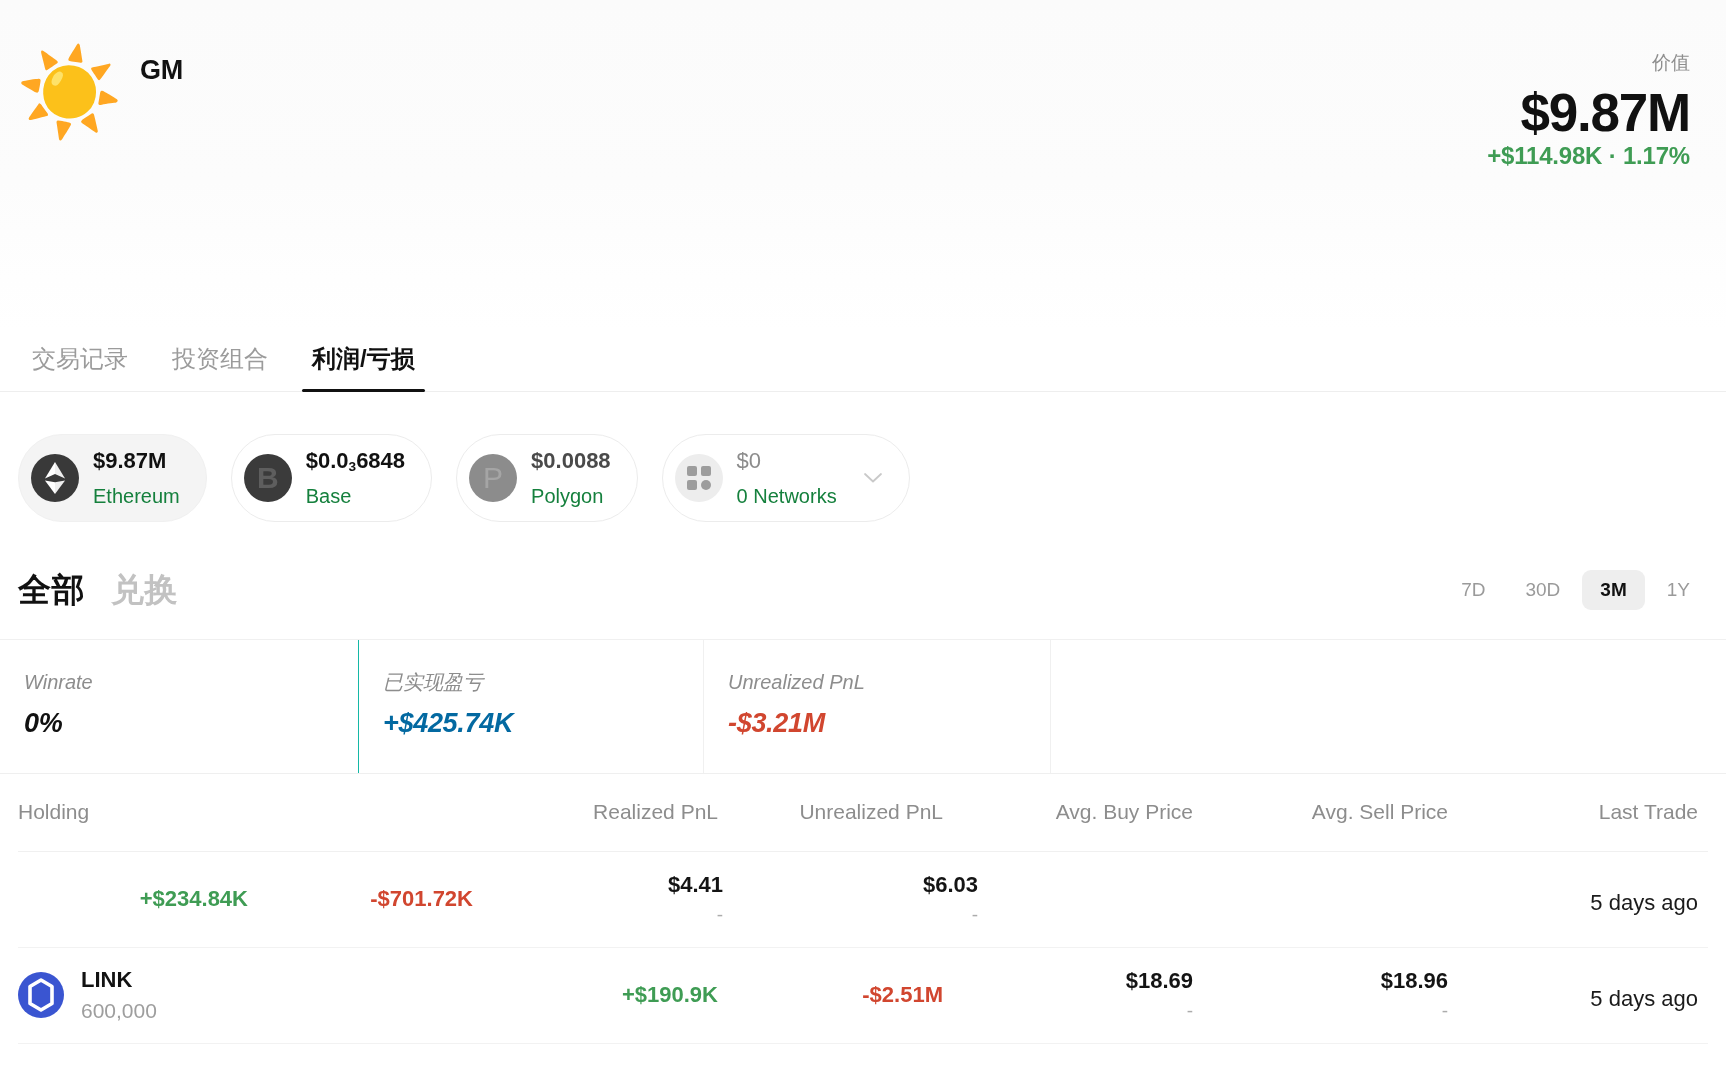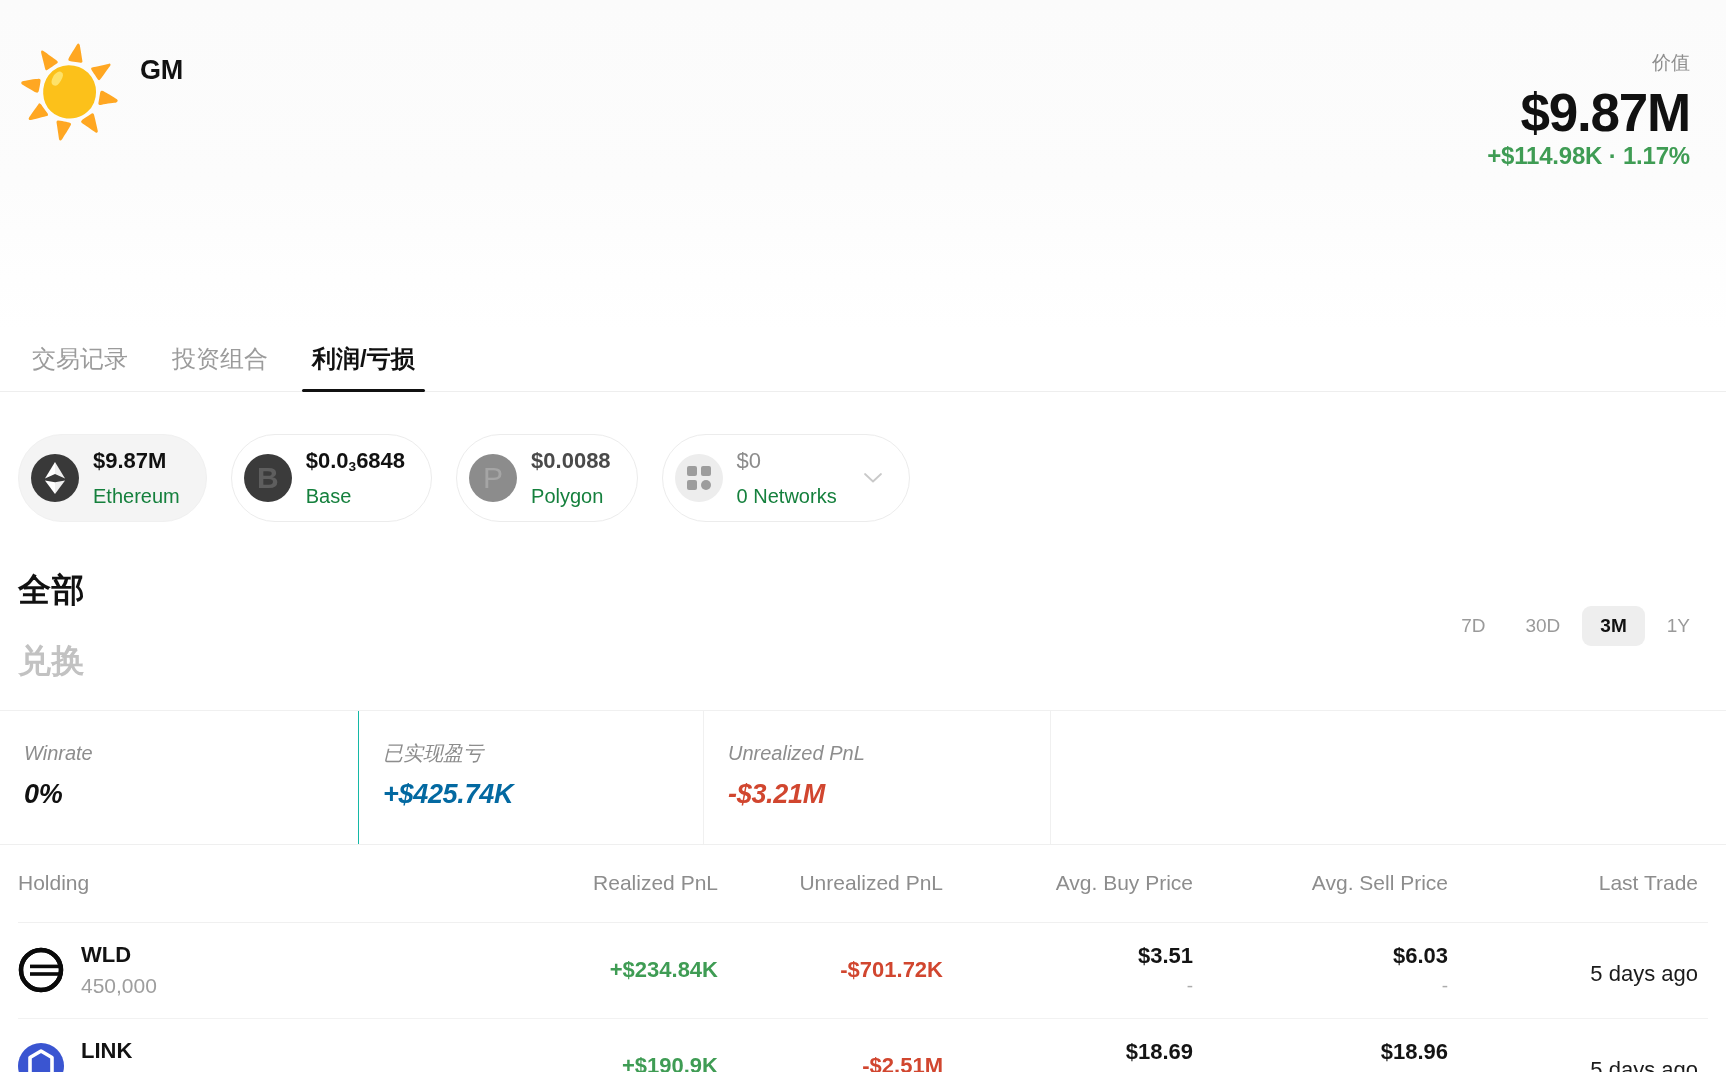--- a/index.html
+++ b/index.html
@@ -197,21 +197,21 @@
     align-items: center;
   }
 
   
   .filter-row {
     display: flex;
     align-items: center;
     justify-content: space-between;
     padding: 46px 18px 0 18px;
   }
-  .filter-left { display: flex; align-items: flex-start; gap: 26px; flex-direction: column; }
+  .filter-left { display: flex; align-items: flex-start; gap: 26px; }
   .filter-opt {
     font-size: 33px;
     font-weight: 700;
     color: #c2c2c2;
     cursor: pointer;
     letter-spacing: 0.5px;
   }
   .filter-opt.active { color: #111111; }
 
   .range-group { display: flex; align-items: center; gap: 4px; }
@@ -452,45 +452,29 @@
     <div class="tbl-head">
       <div class="th c-hold">Holding</div>
       <div class="th c-rpnl">Realized PnL</div>
       <div class="th c-upnl">Unrealized PnL</div>
       <div class="th c-buy">Avg. Buy Price</div>
       <div class="th c-sell">Avg. Sell Price</div>
       <div class="th c-last">Last Trade</div>
     </div>
 
     <div class="tbl-row">
-      <div class="c-hold">
-        <div class="holding-cell">
-          <div class="token-logo">
-            <svg width="46" height="46" viewBox="0 0 46 46" aria-hidden="true">
-              <circle cx="23" cy="23" r="20" fill="none" stroke="#0a0a0a" stroke-width="4.4"></circle>
-              <rect x="12" y="17.6" width="29" height="3.6" fill="#0a0a0a"></rect>
-              <rect x="12" y="25.2" width="29" height="3.6" fill="#0a0a0a"></rect>
-              <circle cx="23" cy="23" r="20" fill="none" stroke="#0a0a0a" stroke-width="4.4"></circle>
-            </svg>
-          </div>
-          <div>
-            <div class="token-name">WLD</div>
-            <div class="token-qty">450,000</div>
-          </div>
-        </div>
-      </div>
       <div class="c-rpnl">
           <div class="money-main pos">+$234.84K</div>
         </div>
       <div class="c-upnl">
           <div class="money-main neg">-$701.72K</div>
         </div>
       <div class="c-buy">
         <div class="cell-stack">
-          <div class="money-main">$3.51</div>
+          <div class="money-main">$4.41</div>
           <div class="money-sub">-</div>
         </div>
       </div>
       <div class="c-sell">
         <div class="cell-stack">
           <div class="money-main">$6.03</div>
           <div class="money-sub">-</div>
         </div>
       </div>
       <div class="c-last">

